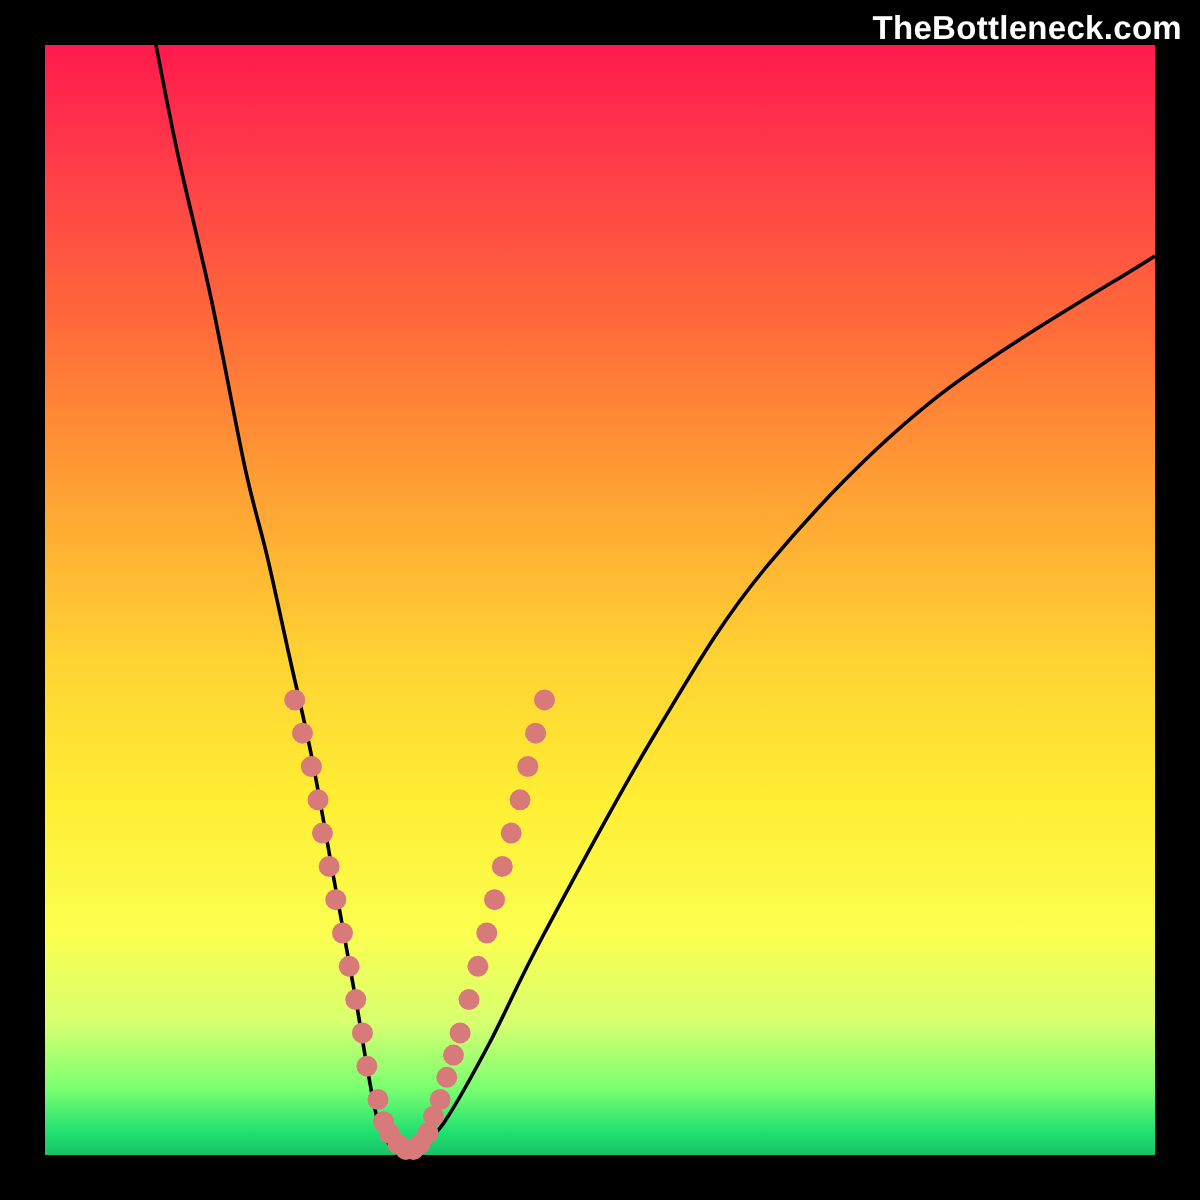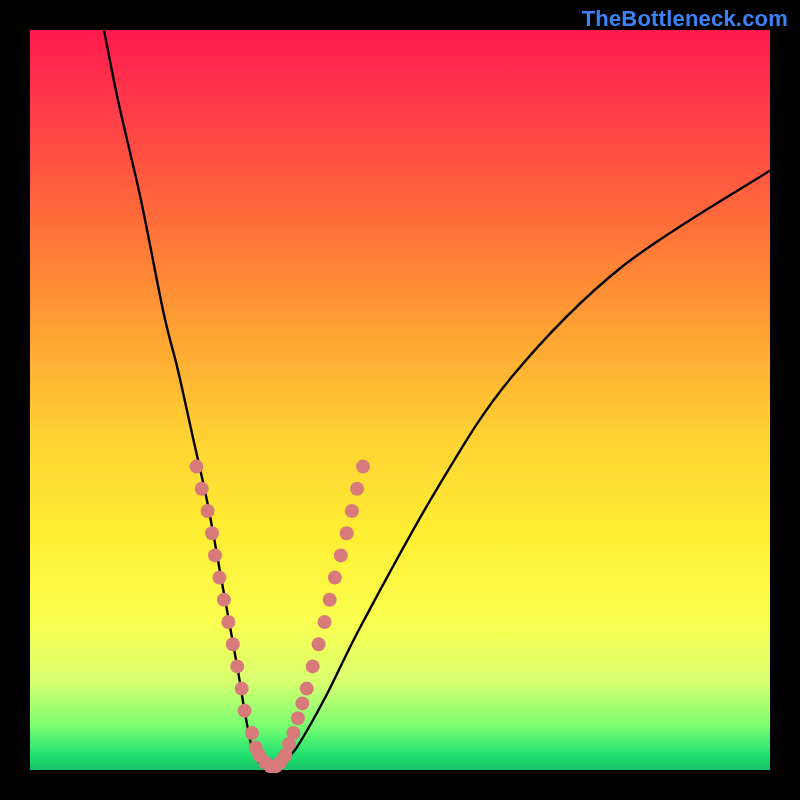--- a/index.html
+++ b/index.html
@@ -38,21 +38,21 @@
       #20e070 98%,
       #18c268 100%
     );
   }
   .watermark {
     position: absolute;
     top: 6px;
     right: 12px;
     font-size: 22px;
     font-weight: 600;
-    color: #3b82f6;
+    color: #ffffff;
     letter-spacing: 0.2px;
     user-select: none;
     text-align: center;
   }
   svg.curve {
     position: absolute;
     left: 0;
     top: 0;
     width: 740px;
     height: 740px;

